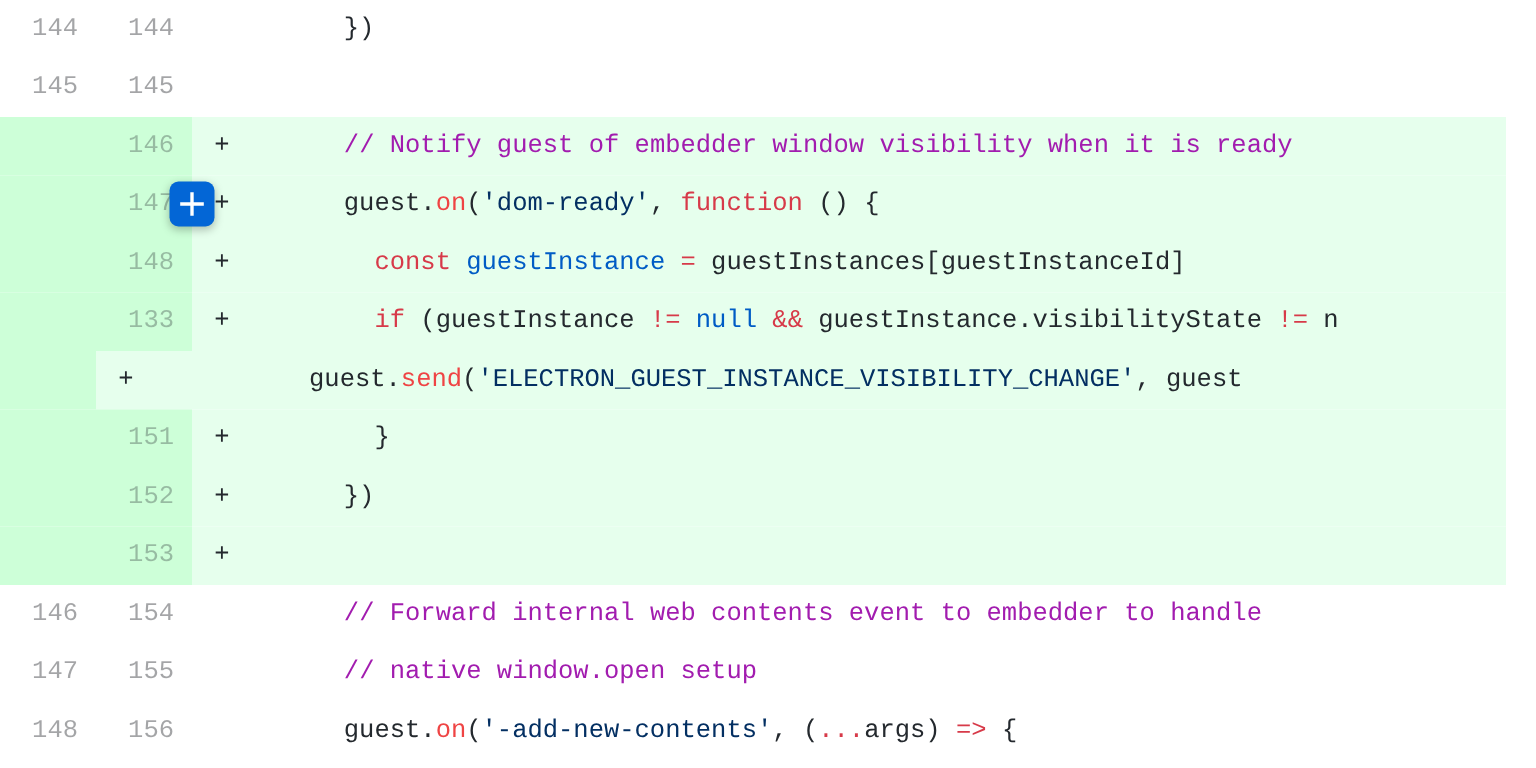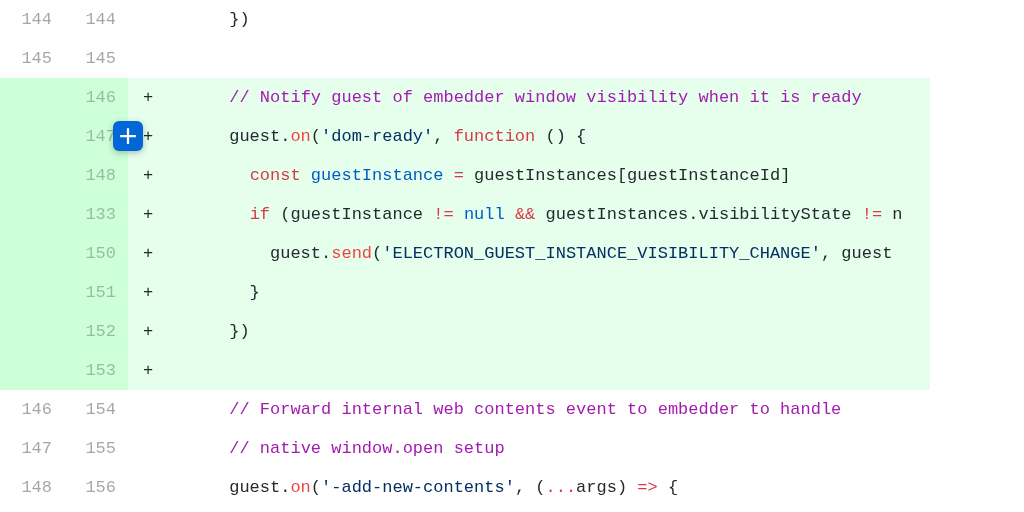--- a/index.html
+++ b/index.html
@@ -4,21 +4,21 @@
 <style>
   * { box-sizing: border-box; }
   body {
     margin: 0;
     font-family: "SFMono-Regular", Consolas, "Liberation Mono", Menlo, monospace;
     font-size: 17px;
     background: #ffffff;
     color: #24292e;
     overflow: hidden;
   }
-  .diff { width: 930px; }
+  .diff { width: 1004px; }
   .row {
     display: flex;
     align-items: stretch;
     min-height: 39px;
     position: relative;
   }
   .row.added { background: #e6ffed; }
   .row.added .ln { background: #cdffd8; }
   .row.context { background: #ffffff; }
   .ln {
@@ -107,25 +107,24 @@
     <div class="row added">
       <div class="ln"></div>
       <div class="ln">148</div>
       <div class="marker">+</div>
       <div class="code"><span>        </span><span class="c-kw">const</span><span> </span><span class="c-const">guestInstance</span><span> </span><span class="c-kw">=</span><span> guestInstances[guestInstanceId]</span></div>
     </div>
     <div class="row added">
       <div class="ln"></div>
       <div class="ln">133</div>
       <div class="marker">+</div>
-      <div class="code"><span>        </span><span class="c-kw">if</span><span> (guestInstance </span><span class="c-kw">!=</span><span> </span><span class="c-const">null</span><span> </span><span class="c-kw">&amp;&amp;</span><span> guestInstances.visibilityState </span><span class="c-kw">!=</span><span> n</span></div>
+      <div class="code"><span>        </span><span class="c-kw">if</span><span> (guestInstance </span><span class="c-kw">!=</span><span> </span><span class="c-const">null</span><span> </span><span class="c-kw">&amp;&amp;</span><span> guestInstance.visibilityState </span><span class="c-kw">!=</span><span> n</span></div>
     </div>
     <div class="row added">
       <div class="ln"></div>
-      <div class="ln">150</div>
       <div class="marker">+</div>
       <div class="code"><span>          guest.</span><span class="c-func">send</span><span>(</span><span class="c-str">'ELECTRON_GUEST_INSTANCE_VISIBILITY_CHANGE'</span><span>, guest</span></div>
     </div>
     <div class="row added">
       <div class="ln"></div>
       <div class="ln">151</div>
       <div class="marker">+</div>
       <div class="code"><span>        }</span></div>
     </div>
     <div class="row added">

